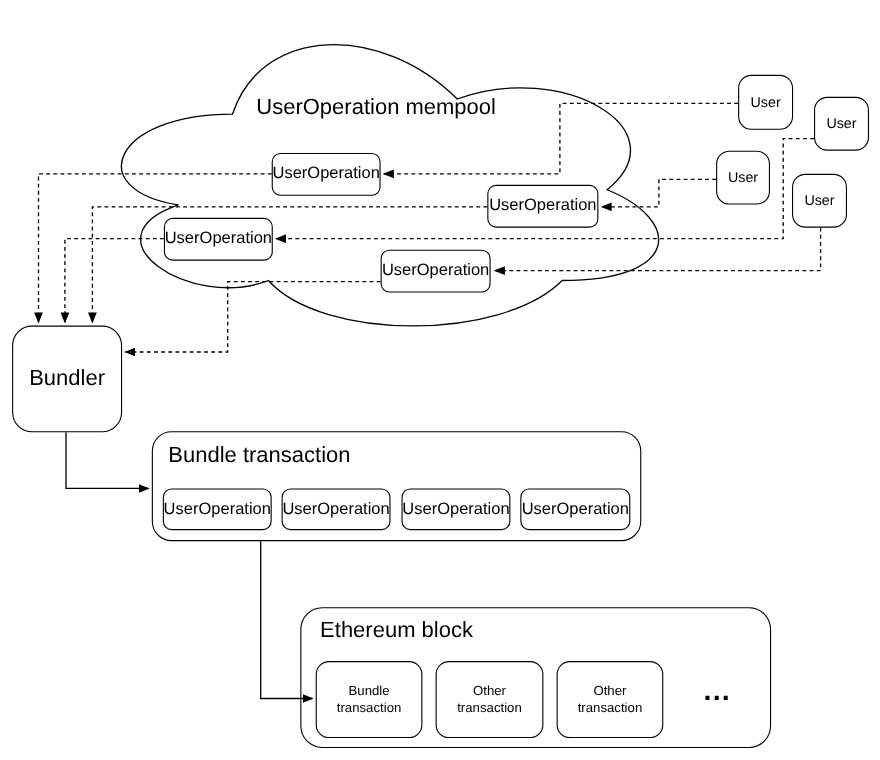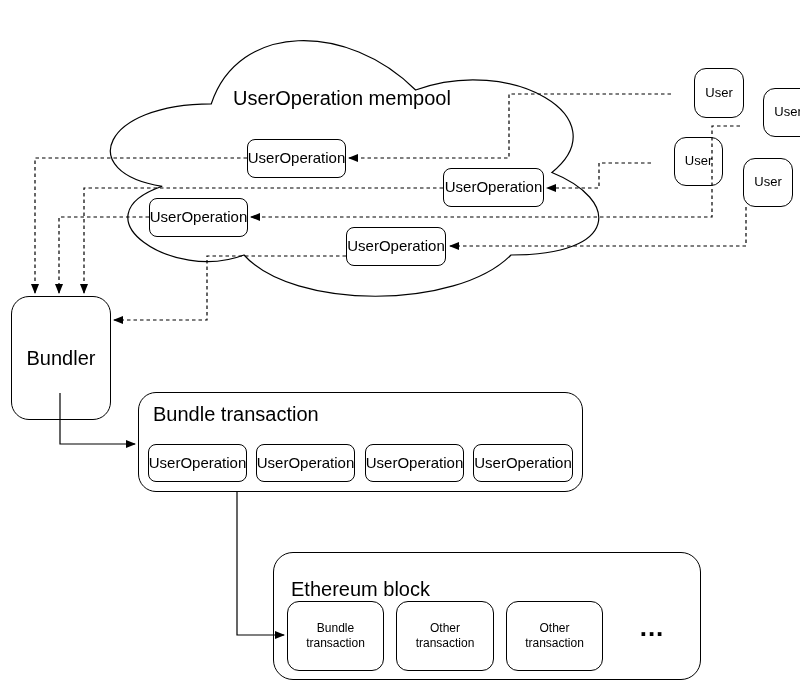--- a/index.html
+++ b/index.html
@@ -24,21 +24,21 @@
     box-sizing: border-box;
     background: var(--fill, #ffffff);
     border: 1.2px solid var(--stroke, #000000);
     display: flex;
     align-items: center;
     justify-content: center;
     text-align: center;
     line-height: 1.25;
   }
   .op      { border-radius: 8px;  font-size: 15px; }
-  .user    { border-radius: 12px; font-size: 13px; margin-left: 23px; }
+  .user    { border-radius: 12px; font-size: 13px; }
   .bundler { border-radius: 18px; font-size: 20px; }
   .container {
     position: absolute;
     box-sizing: border-box;
     background: var(--fill, #ffffff);
     border: 1.2px solid var(--stroke, #000000);
   }
   .container.bundle-tx { border-radius: 18px; }
   .container.eth-block { border-radius: 20px; }
   .eth-item { border-radius: 12px; font-size: 12px; padding: 0 13px; }
@@ -72,31 +72,31 @@
   <div class="node op" style="left:247px; top:139px; width:99px;  height:39px;">UserOperation</div>
   <div class="node op" style="left:443px; top:168px; width:101px; height:39px;">UserOperation</div>
   <div class="node op" style="left:149px; top:198px; width:99px;  height:39px;">UserOperation</div>
   <div class="node op" style="left:346px; top:227px; width:100px; height:39px;">UserOperation</div>
 
   <div class="node user" style="left:671px; top:68px;  width:50px; height:50px;">User</div>
   <div class="node user" style="left:740px; top:88px;  width:50px; height:49px;">User</div>
   <div class="node user" style="left:651px; top:137px; width:49px; height:49px;">User</div>
   <div class="node user" style="left:720px; top:158px; width:50px; height:49px;">User</div>
 
-  <div class="node bundler" style="left:11px; top:296px; width:100px; height:124px;">Bundler</div>
+  <div class="node bundler" style="left:11px; top:296px; width:100px; height:97px;">Bundler</div>
 
   <div class="container bundle-tx" style="left:138px; top:392px; width:445px; height:100px;"></div>
   <div class="title" style="left:153px; top:403px;">Bundle transaction</div>
   <div class="node op" style="left:148px; top:444px; width:99px; height:38px;">UserOperation</div>
   <div class="node op" style="left:256px; top:444px; width:99px; height:38px;">UserOperation</div>
   <div class="node op" style="left:365px; top:444px; width:99px; height:38px;">UserOperation</div>
   <div class="node op" style="left:473px; top:444px; width:100px; height:38px;">UserOperation</div>
 
   <div class="container eth-block" style="left:273px; top:552px; width:428px; height:128px;"></div>
-  <div class="title" style="left:291px; top:578px;">Ethereum block</div>
+  <div class="title" style="left:291px; top:562px;">Ethereum block</div>
   <div class="node eth-item" style="left:287px; top:601px; width:97px; height:70px;">Bundle transaction</div>
   <div class="node eth-item" style="left:396px; top:601px; width:98px; height:70px;">Other transaction</div>
   <div class="node eth-item" style="left:506px; top:601px; width:97px; height:70px;">Other transaction</div>
   <div class="ellipsis" style="left:634px; top:612px; width:36px;">...</div>
 
   <svg class="layer" width="800" height="691" viewBox="0 0 800 691">
     <defs>
       <marker id="arw" markerUnits="userSpaceOnUse" markerWidth="10" markerHeight="8" viewBox="0 0 10 8" refX="9" refY="4" orient="auto">
         <path class="arrowhead" d="M 0 0 L 10 4 L 0 8 Z"></path>
       </marker>

